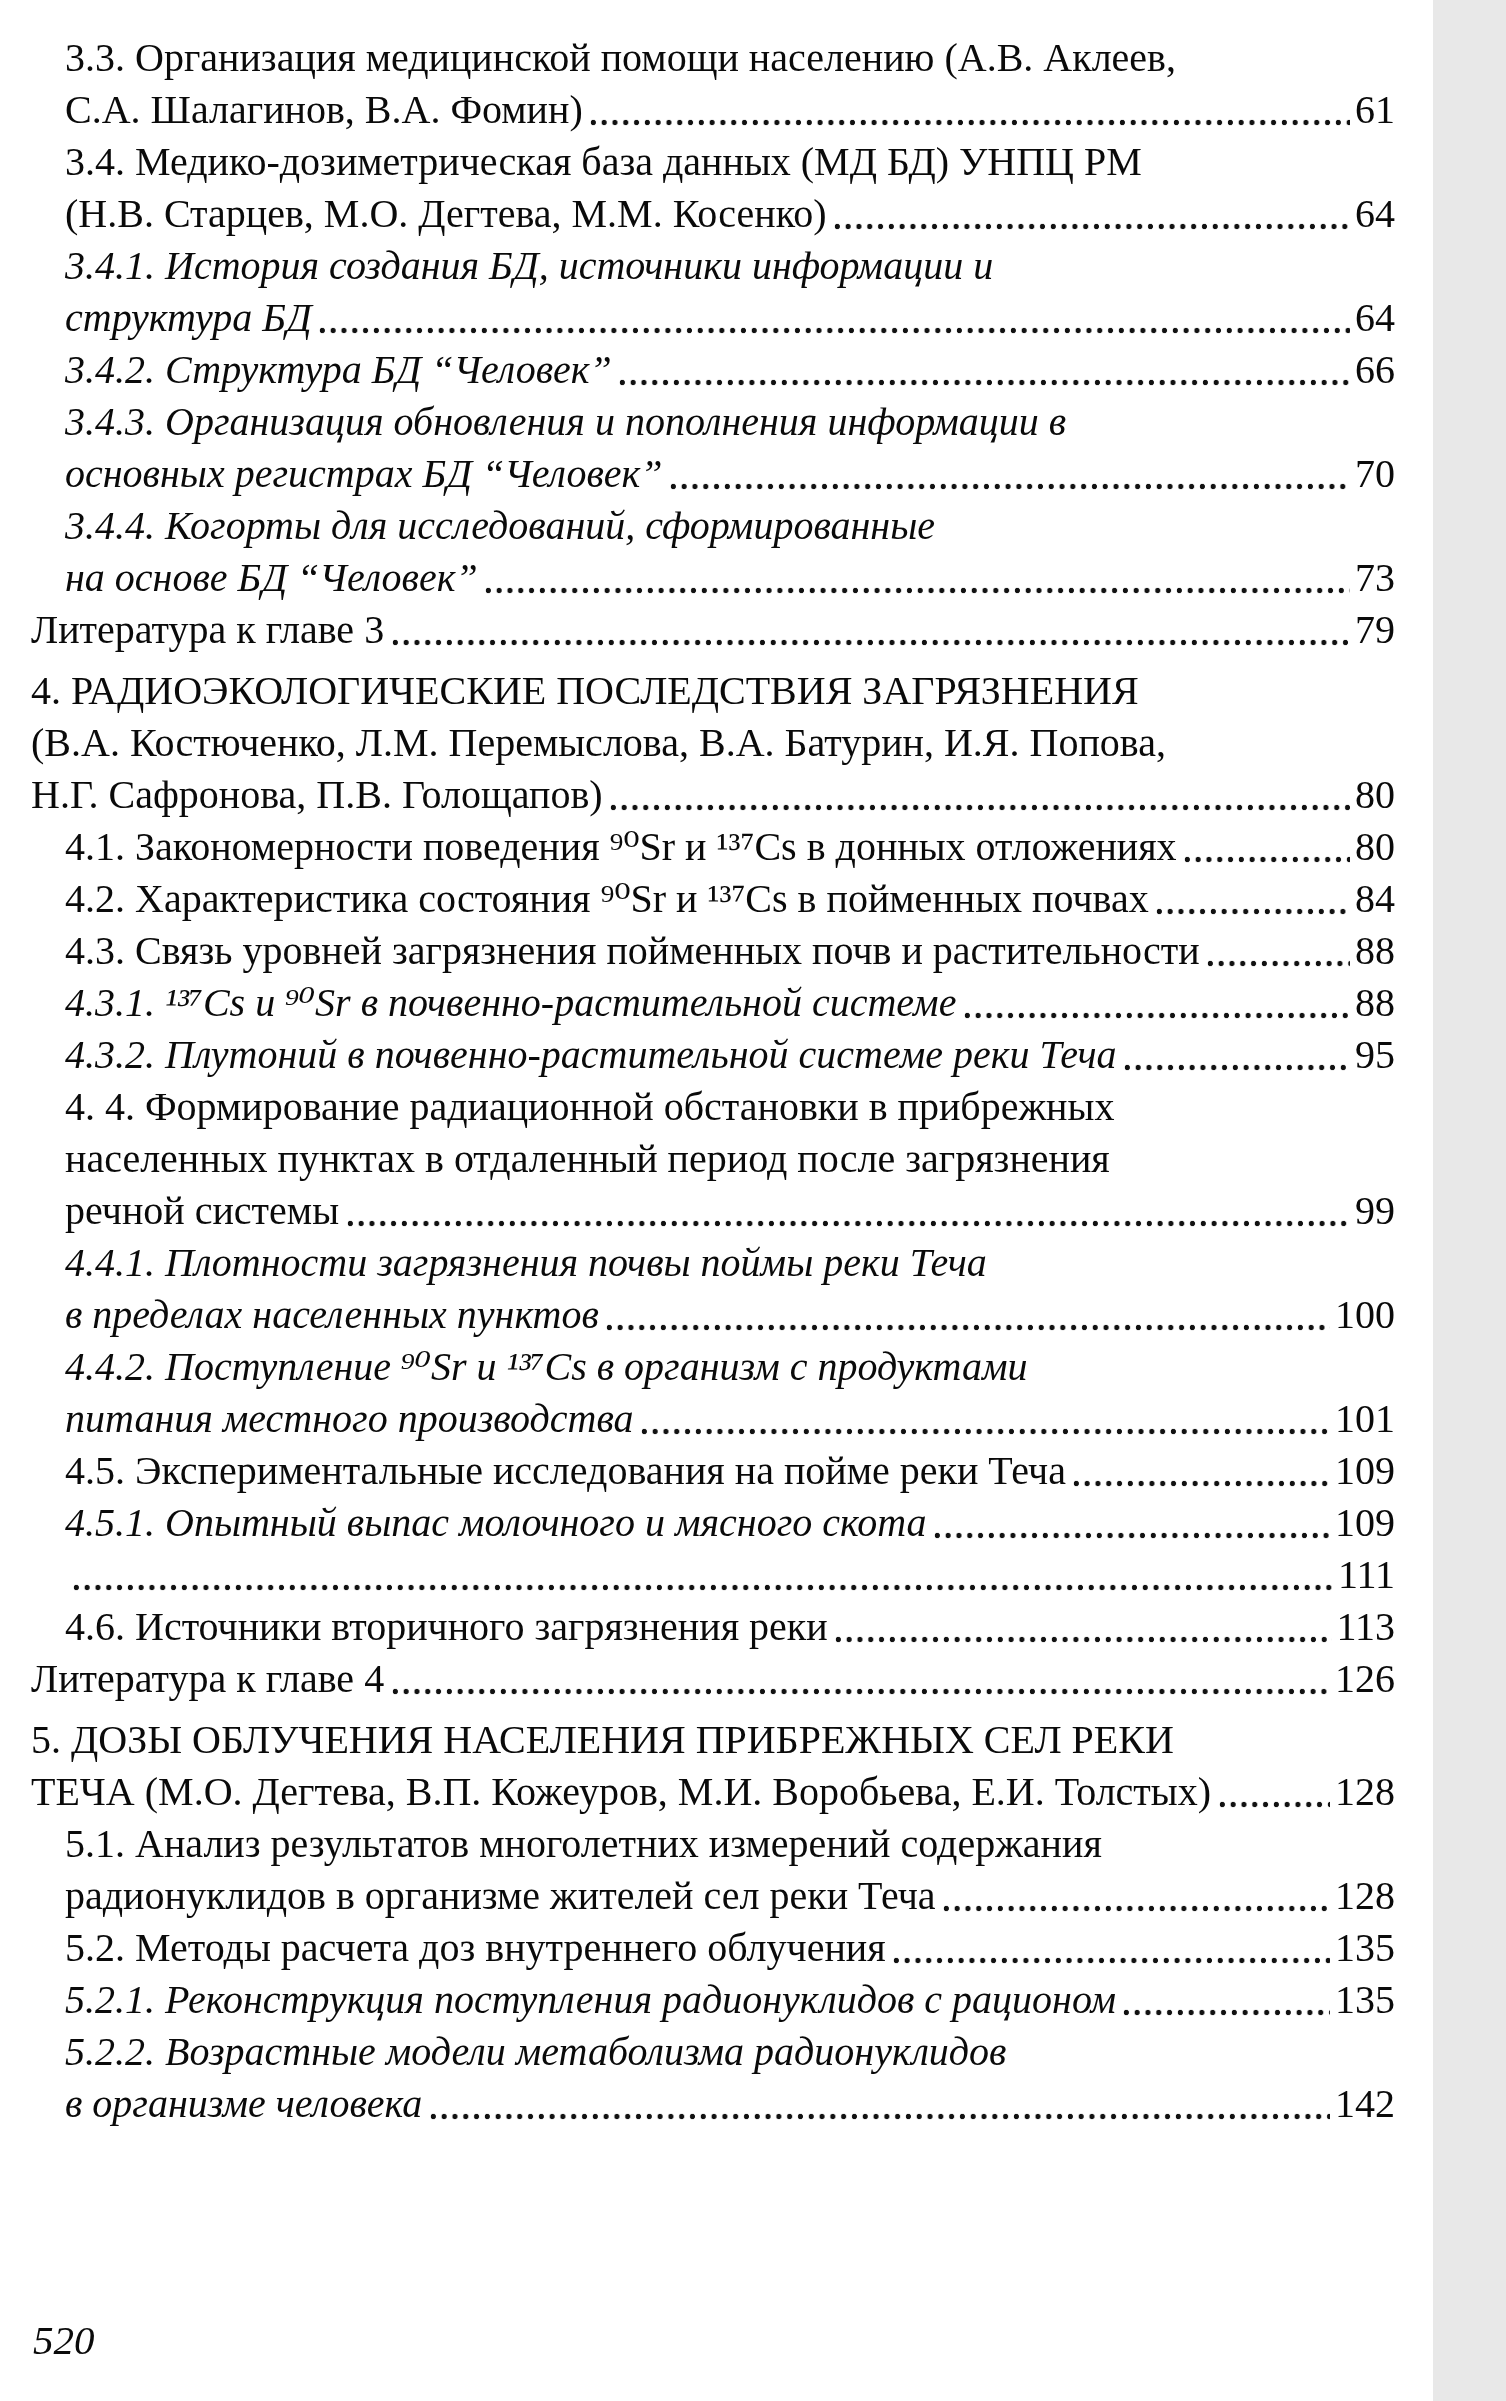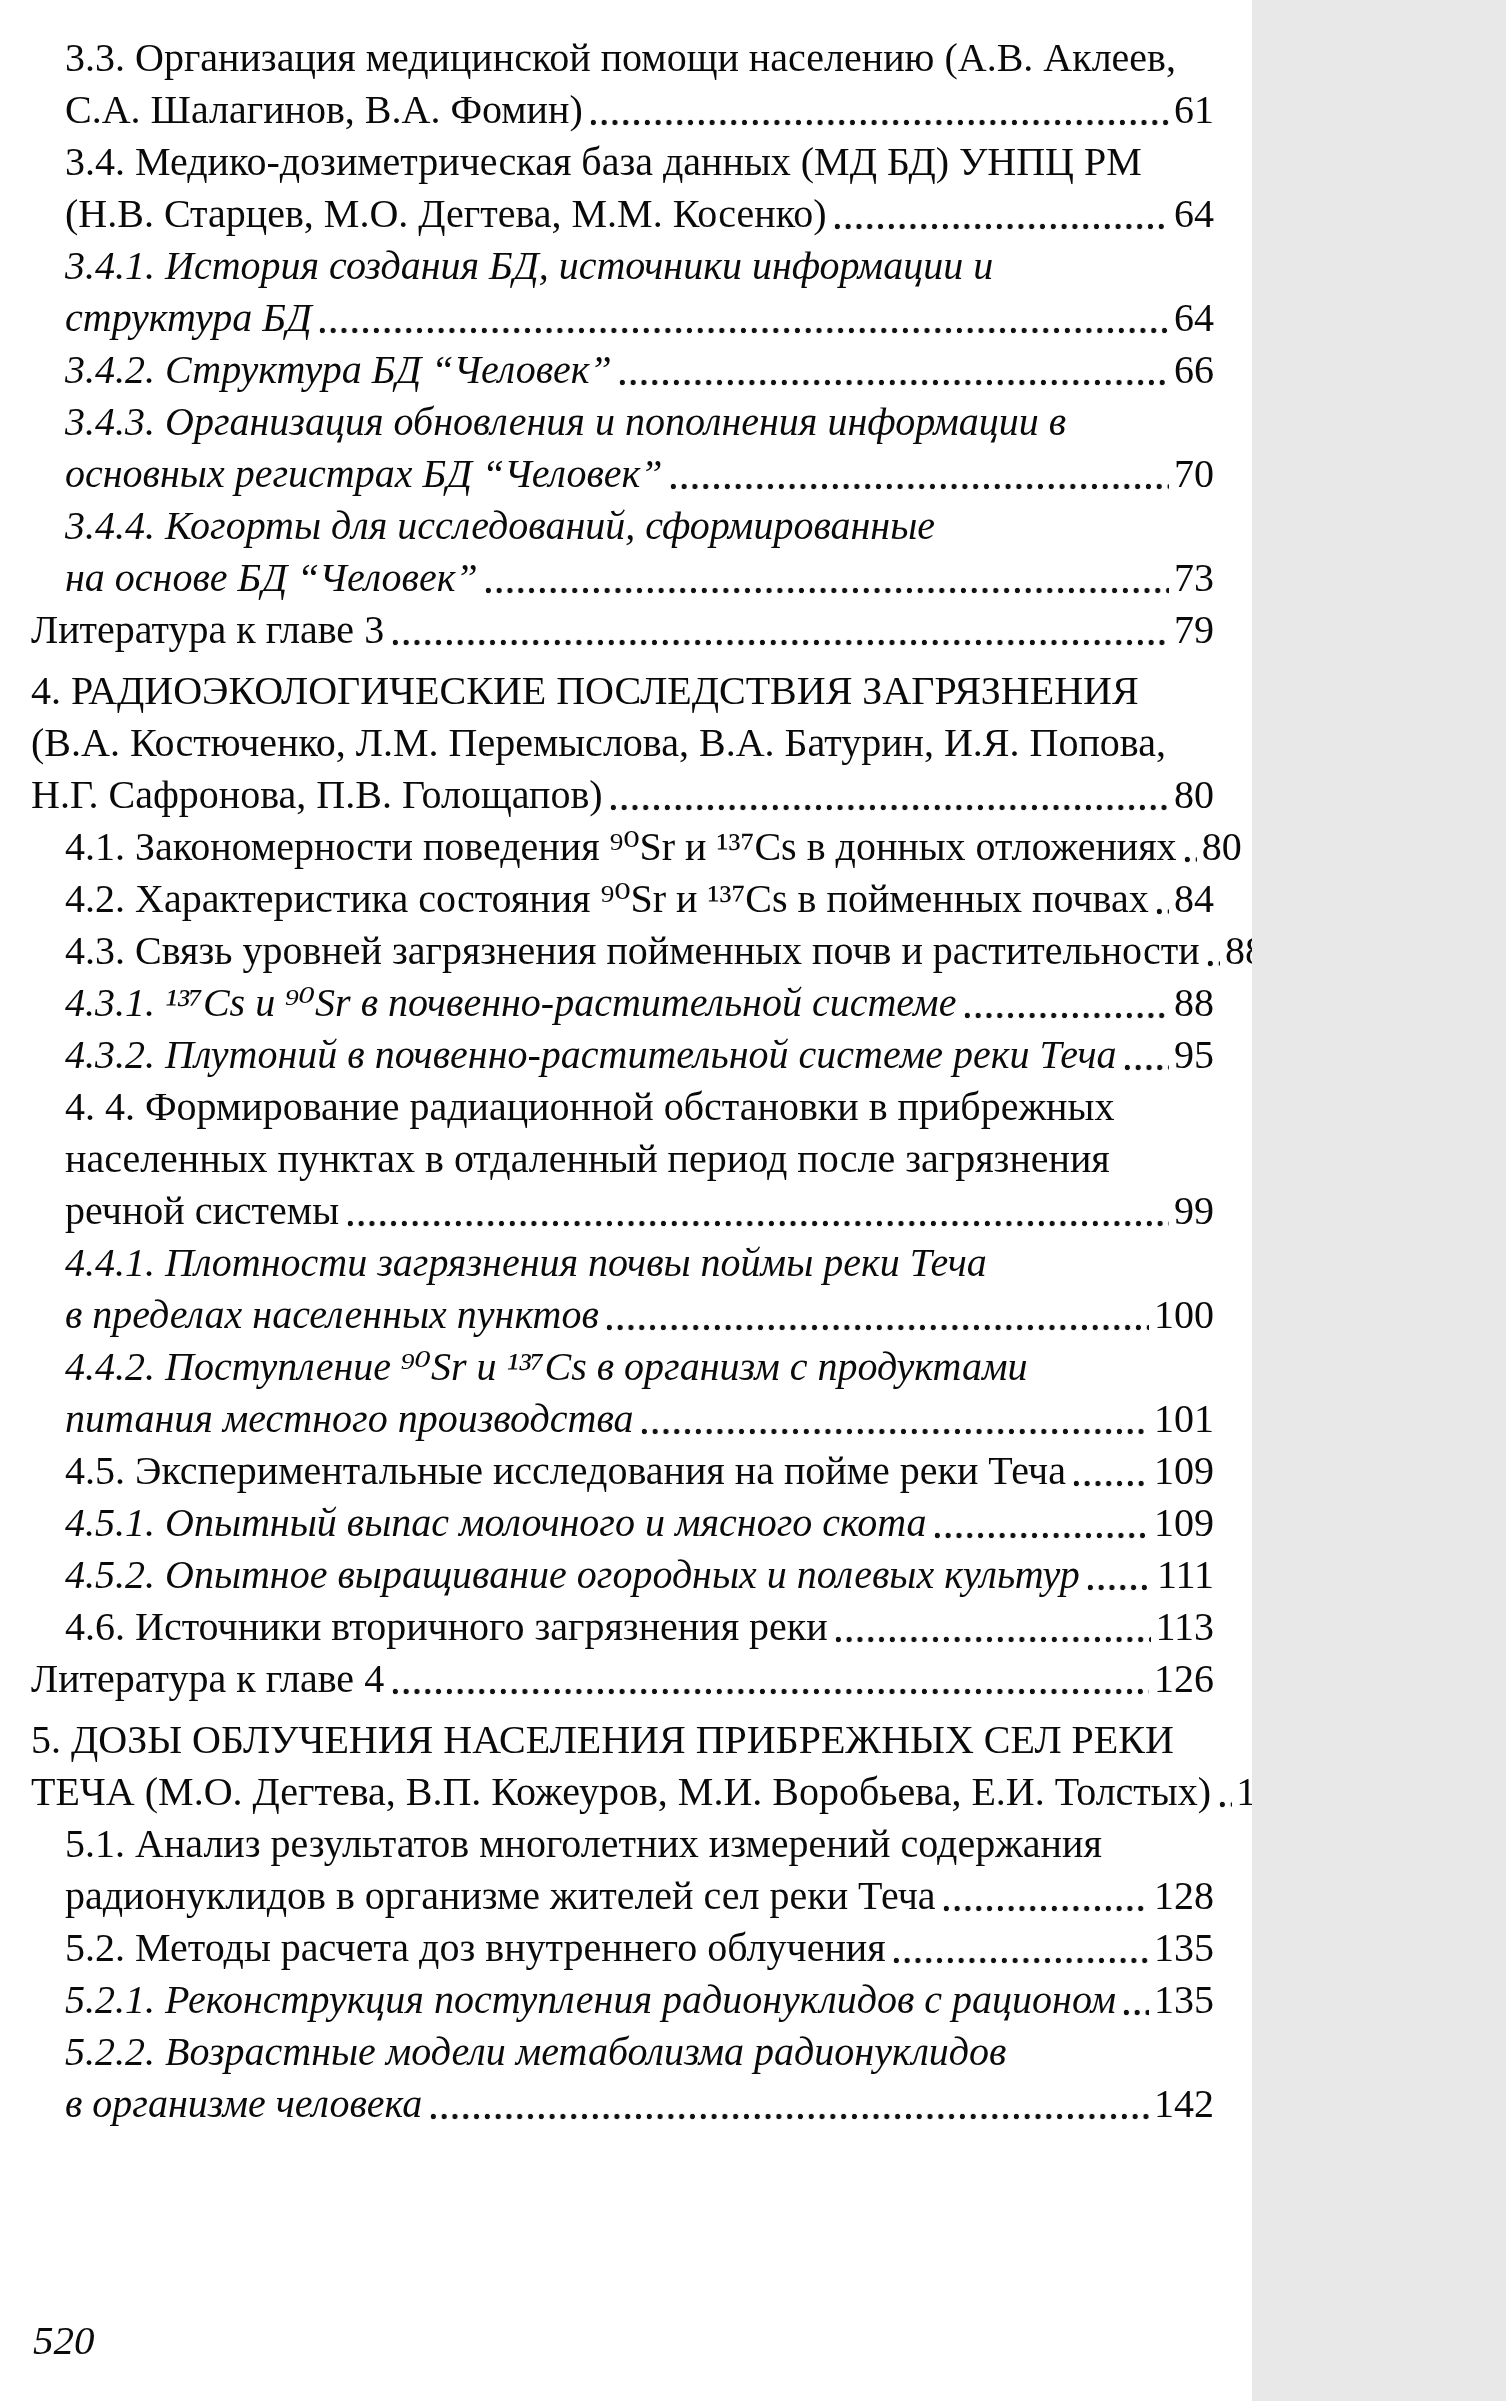--- a/index.html
+++ b/index.html
@@ -2,21 +2,21 @@
 <html style="font-size:15px"><head>
 <meta charset="utf-8">
 <style>
   html, body {
     margin: 0;
     padding: 0;
     background: #e8e8e8;
   }
   .page {
     position: relative;
-    width: 1252px;
+    width: 1433px;
     height: 2401px;
     background: #ffffff;
     font-family: "Liberation Serif", "DejaVu Serif", serif;
     color: #0a0a0a;
     overflow: hidden;
   }
   .toc {
     position: absolute;
     left: 31px;
     top: 32px;
@@ -178,21 +178,20 @@
         <span class="txt">4.5. Экспериментальные исследования на пойме реки Теча</span>
         <span class="leader"></span>
         <span class="pg">109</span>
       </div>
       <div class="row indent1 italic">
         <span class="txt">4.5.1. Опытный выпас молочного и мясного скота</span>
         <span class="leader"></span>
         <span class="pg">109</span>
       </div>
       <div class="row indent1 italic">
-        <span class="txt">4.5.2. Опытное выращивание огородных и полевых культур</span>
         <span class="leader"></span>
         <span class="pg">111</span>
       </div>
       <div class="row indent1 regular">
         <span class="txt">4.6. Источники вторичного загрязнения реки</span>
         <span class="leader"></span>
         <span class="pg">113</span>
       </div>
       <div class="row indent0 regular">
         <span class="txt">Литература к главе 4</span>

